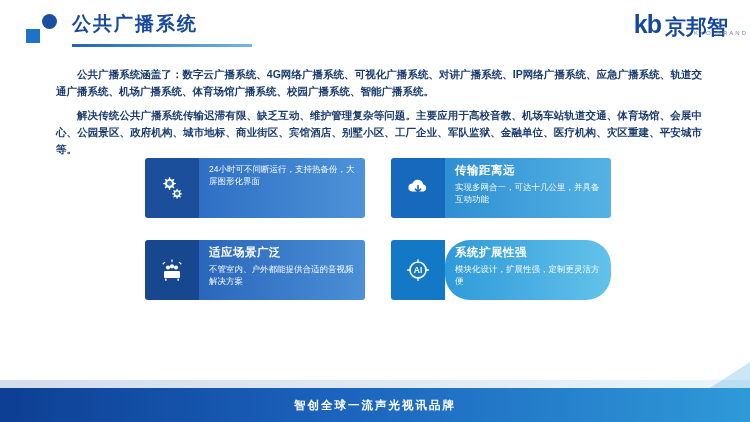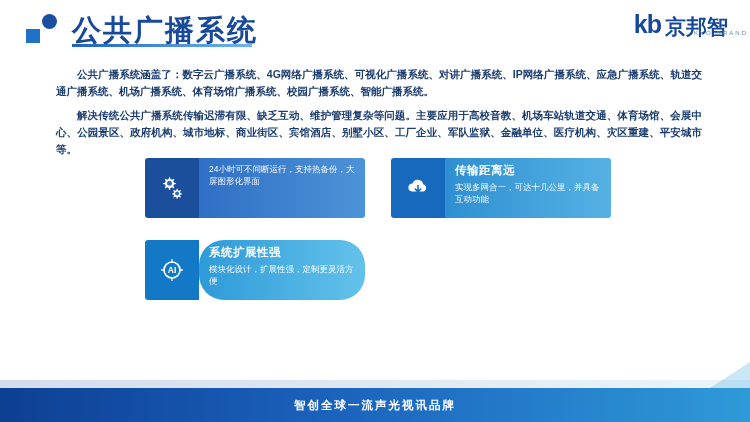--- a/index.html
+++ b/index.html
@@ -37,21 +37,21 @@
   }
   .mark-sq {
     position: absolute;
     width: 14px; height: 14px;
     background: #1f72c6;
     left: 0px; top: 15px;
   }
   .header-title {
     position: absolute;
     left: 72px; top: 11px;
-    font-size: 29px;
+    font-size: 19px;
     font-weight: bold;
     color: #18499a;
     letter-spacing: 2px;
   }
   .header-underline {
     position: absolute;
     left: 72px; top: 44px;
     width: 180px; height: 3px;
     background: linear-gradient(to right, #1e63bb, #6fb7e8);
   }
@@ -243,20 +243,39 @@
       </svg>
     </div>
     <div class="card-body">
       <div class="card-title">传输距离远</div>
       <div class="card-desc">实现多网合一，可达十几公里，并具备互动功能</div>
     </div>
   </div>
 
 
 
+  <div class="card c-navy">
+    <div class="card-icon">
+      <svg class="icon-svg" width="28" height="28" viewBox="0 0 28 28" fill="none">
+        <g fill="#ffffff">
+          <rect x="6" y="15" width="16" height="7" rx="1.2"></rect>
+          <circle cx="10" cy="11.5" r="2.1"></circle>
+          <circle cx="14" cy="10.4" r="2.1"></circle>
+          <circle cx="18" cy="11.5" r="2.1"></circle>
+          <rect x="7" y="22.4" width="1.6" height="2.4" rx="0.6"></rect>
+          <rect x="19.4" y="22.4" width="1.6" height="2.4" rx="0.6"></rect>
+          <path d="M5.2 7.8l1.4-1.4M22.8 7.8l-1.4-1.4M14 5.6V3.8" stroke="#ffffff" stroke-width="1.3" stroke-linecap="round"></path>
+        </g>
+      </svg>
+    </div>
+    <div class="card-body">
+      <div class="card-title">适应场景广泛</div>
+      <div class="card-desc">不管室内、户外都能提供合适的音视频解决方案</div>
+    </div>
+  </div>
 
   <div class="card c-sky">
     <div class="card-icon">
       <svg class="icon-svg" width="28" height="28" viewBox="0 0 28 28" fill="none">
         <circle cx="14" cy="14" r="8" stroke="#ffffff" stroke-width="1.6" fill="none"></circle>
         <text x="14" y="17.4" text-anchor="middle" font-family="Liberation Sans, sans-serif" font-size="8.5" font-weight="bold" fill="#ffffff">AI</text>
         <g stroke="#ffffff" stroke-width="1.3" stroke-linecap="round">
           <path d="M14 6V3.6M14 22v2.4M6 14H3.6M22 14h2.4"></path>
         </g>
       </svg>

